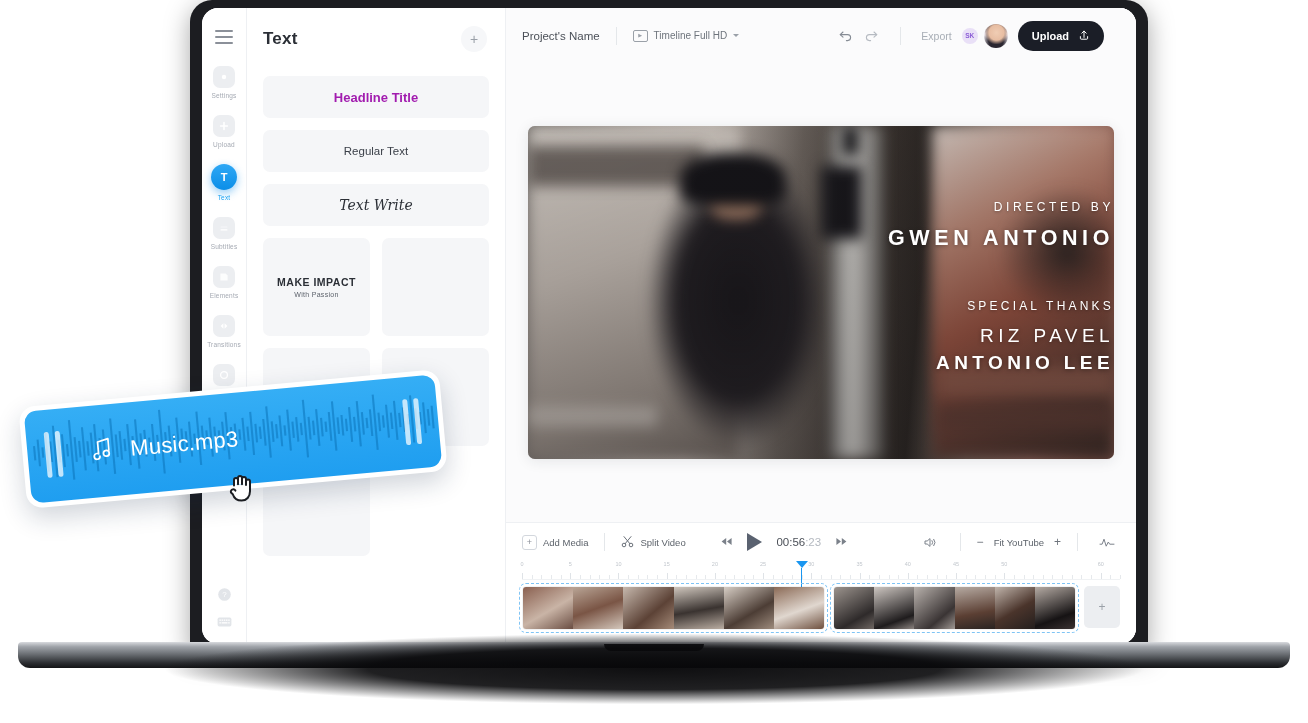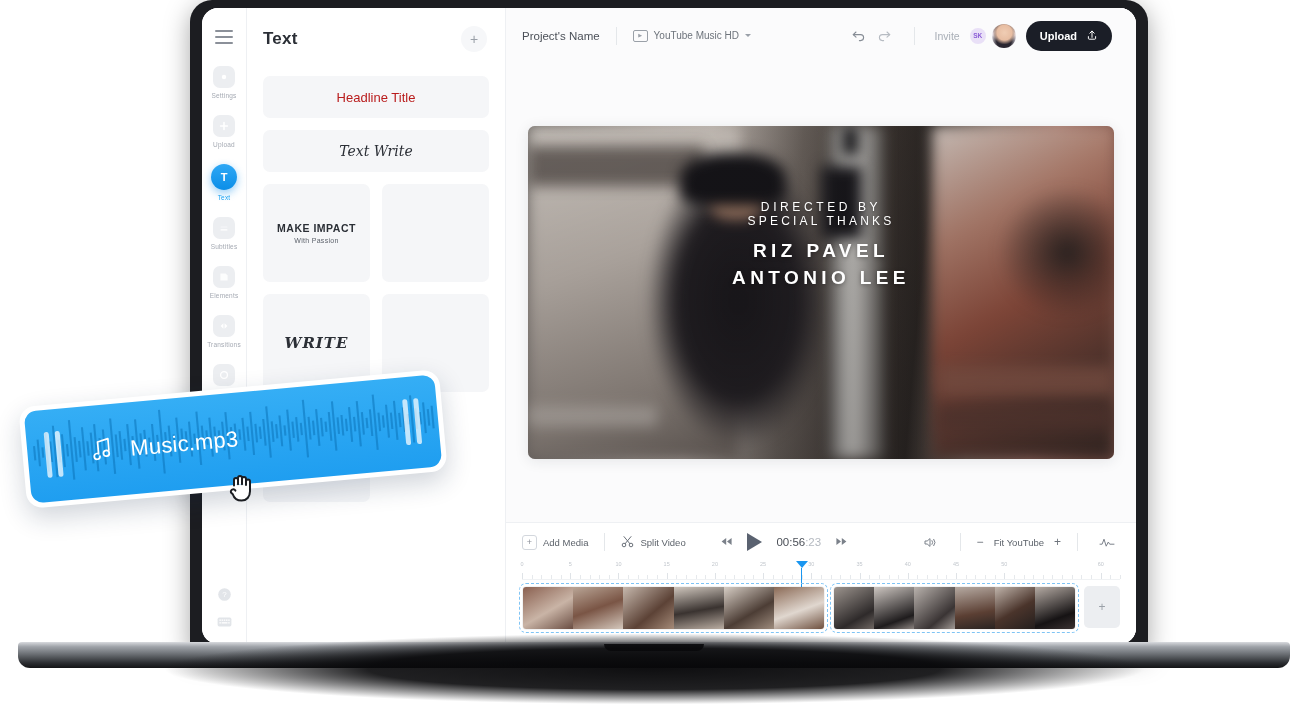--- a/index.html
+++ b/index.html
@@ -74,35 +74,35 @@
   }
   #panel-tabs{display:flex;margin:0 16px;border-bottom:1px solid #eef0f3;}
   .panel-tab{flex:1;text-align:center;padding:6px 0 9px;font-size:10.5px;color:#a8aeb6;cursor:pointer;position:relative;}
   .panel-tab.active{color:#2b2f36;font-weight:600;}
   .panel-tab.active::after{content:"";position:absolute;left:0;right:0;bottom:-1px;height:2px;background:#1996f0;border-radius:2px;}
   #style-list{flex:1;overflow:hidden;padding:14px 16px 0;}
   .style-card{
     background:#f5f6f8;border-radius:7px;height:42px;margin-bottom:12px;
     display:flex;align-items:center;justify-content:center;cursor:pointer;
   }
-  .sc-headline{font-size:13px;font-weight:400;color:#b91c1c;}
+  .sc-headline{font-size:13px;font-weight:700;color:#a21caf;}
   .sc-regular{font-size:11.5px;color:#3b4049;}
   .sc-hand{font-size:14px;color:#2b2f36;font-family:"DejaVu Serif",serif;font-style:italic;}
   #style-grid{display:grid;grid-template-columns:1fr 1fr;gap:12px;}
   .grid-card{background:#f5f6f8;border-radius:7px;height:98px;display:flex;flex-direction:column;align-items:center;justify-content:center;cursor:pointer;text-align:center;padding:0 6px;}
   .gc-t1{font-size:10.5px;font-weight:700;color:#2b2f36;letter-spacing:.5px;}
   .gc-t2{font-size:7px;color:#5c626b;margin-top:3px;letter-spacing:.3px;}
   .gc-s1{font-family:"Liberation Serif",serif;font-size:11px;color:#2b2f36;line-height:1.25;}
   .gc-s2{font-size:4.5px;color:#6d737c;margin-top:4px;letter-spacing:.3px;}
   .gc-w{font-family:"DejaVu Serif",serif;font-style:italic;font-weight:700;font-size:15px;color:#2b2f36;letter-spacing:1px;}
   .grid-card.tall{height:98px;}
 
   
   #main{flex:1;display:flex;flex-direction:column;min-width:0;background:#fbfbfc;}
-  #topbar{height:55px;display:flex;align-items:center;padding:0 24px 0 16px;background:#fbfbfc;}
+  #topbar{height:55px;display:flex;align-items:center;padding:0 32px 0 16px;background:#fbfbfc;}
   #project-name{font-size:11.5px;color:#4b5058;}
   .vdiv{width:1px;height:18px;background:#e4e7ea;margin:0 16px;}
   #ratio-chip{display:flex;align-items:center;gap:6px;cursor:pointer;}
   #ratio-ico{width:13px;height:10px;border:1px solid #9aa0a8;border-radius:2px;display:flex;align-items:center;justify-content:center;}
   #ratio-ico span{font-size:5px;color:#9aa0a8;line-height:1;}
   #ratio-label{font-size:10px;color:#6e747c;}
   .caret{width:0;height:0;border-left:3px solid transparent;border-right:3px solid transparent;border-top:3.5px solid #9aa0a8;}
   #topbar-right{margin-left:auto;display:flex;align-items:center;gap:0;}
   .icon-btn{width:26px;height:26px;display:flex;align-items:center;justify-content:center;color:#7b818a;cursor:pointer;}
   #invite-label{font-size:10.5px;color:#a8aeb6;cursor:pointer;margin:0 10px 0 4px;}
@@ -138,25 +138,25 @@
   #vf-skin{left:31%;top:18%;width:9%;height:10%;background:#c39478;border-radius:40%;opacity:.85;}
   #vf-pole{left:51.5%;top:0;width:9%;height:100%;background:linear-gradient(90deg,#6b6a68 0%,#b6b4b0 22%,#d5d3cf 45%,#9b9894 72%,#5e5c59 100%);}
   #vf-poleblk{left:50%;top:12%;width:7%;height:22%;background:#17161a;border-radius:2px;}
   #vf-poleblk2{left:53.5%;top:0;width:3%;height:9%;background:#1a1a1d;}
   #vf-right{left:69%;top:0;width:31%;height:100%;background:linear-gradient(150deg,#d8cdc6 0%,#b98573 28%,#95503f 52%,#5d3a31 76%,#3b2a25 100%);}
   #vf-rdark{left:80%;top:18%;width:20%;height:40%;background:radial-gradient(ellipse at 60% 50%,#2b2321 0%,rgba(43,35,33,0) 70%);}
   #vf-rbar{left:70%;top:72%;width:30%;height:9%;background:#8d5a4b;opacity:.8;}
   #vf-rbar2{left:70%;top:84%;width:30%;height:7%;background:#5d3b33;opacity:.8;}
   #vf-floor{left:0;top:84%;width:22%;height:6%;background:#cfc8c1;opacity:.7;}
   #vf-overlay{position:absolute;inset:0;background:linear-gradient(180deg,rgba(20,18,20,.10) 0%,rgba(20,18,20,.26) 100%);}
-  #vf-text{position:absolute;inset:0;display:flex;flex-direction:column;align-items:center;color:#fff;text-align:center;}
+  #vf-text{position:absolute;inset:0;display:flex;flex-direction:column;align-items:flex-end;color:#fff;text-align:center;}
   #cr-1{margin-top:74px;font-size:12px;letter-spacing:3.6px;font-weight:400;text-shadow:0 1px 3px rgba(0,0,0,.35);}
   #cr-2{margin-top:12px;font-size:21.5px;letter-spacing:4.6px;font-weight:700;text-shadow:0 1px 4px rgba(0,0,0,.35);}
-  #cr-3{font-size:12px;letter-spacing:3.2px;text-shadow:0 1px 3px rgba(0,0,0,.35);}
-  #cr-4{margin-top:12px;font-size:19px;letter-spacing:4.4px;font-weight:700;text-shadow:0 1px 4px rgba(0,0,0,.35);}
+  #cr-3{margin-top:48px;font-size:12px;letter-spacing:3.2px;text-shadow:0 1px 3px rgba(0,0,0,.35);}
+  #cr-4{margin-top:12px;font-size:19px;letter-spacing:4.4px;font-weight:400;text-shadow:0 1px 4px rgba(0,0,0,.35);}
   #cr-5{margin-top:5px;font-size:19px;letter-spacing:4.4px;font-weight:700;text-shadow:0 1px 4px rgba(0,0,0,.35);}
 
   
   #timeline{background:#fff;border-top:1px solid #eef0f3;flex:none;}
   #tl-toolbar{height:38px;display:flex;align-items:center;padding:0 16px;}
   .tl-tool{display:flex;align-items:center;gap:6px;font-size:9.5px;color:#5d636b;cursor:pointer;}
   .plus-sq{width:13px;height:13px;border:1px solid #d3d7dd;border-radius:3px;display:flex;align-items:center;justify-content:center;color:#8b9099;font-size:9px;line-height:1;}
   #tl-center{margin:0 auto;display:flex;align-items:center;gap:14px;}
   #play-btn{width:0;height:0;border-left:15px solid #5a6270;border-top:9px solid transparent;border-bottom:9px solid transparent;cursor:pointer;}
   #tc-main{font-size:11.5px;color:#4b5058;font-family:"Liberation Sans",sans-serif;}
@@ -304,20 +304,23 @@
           <div id="panel-title">Text</div>
           <button id="panel-add-btn">+</button>
         </div>
 
 
         <div id="style-list">
           <div class="style-card">
             <span class="sc-headline">Headline Title</span>
           </div>
           <div class="style-card">
+            <span class="sc-regular">Regular Text</span>
+          </div>
+          <div class="style-card">
             <span class="sc-hand">Text Write</span>
           </div>
 
           <div id="style-grid">
             <div class="grid-card">
               <span class="gc-t1">MAKE IMPACT</span>
               <span class="gc-t2">With Passion</span>
             </div>
             <div class="grid-card tall"></div>
             <div class="grid-card tall">
@@ -331,39 +334,39 @@
 
       <div id="main">
 
         <div id="topbar">
           <div id="project-name">Project's Name</div>
           <div class="vdiv"></div>
           <div id="ratio-chip">
             <span id="ratio-ico">
                 <span>▶</span>
               </span>
-            <span id="ratio-label">YouTube Music HD</span>
+            <span id="ratio-label">Timeline Full HD</span>
             <span class="caret"></span>
           </div>
 
           <div id="topbar-right">
             <div class="icon-btn">
               <svg width="15" height="15" viewBox="0 0 15 15">
                   <path d="M5 4 2.2 6.6 5 9.2" fill="none" stroke="#868c95" stroke-width="1.1" stroke-linecap="round" stroke-linejoin="round"></path>
                   <path d="M2.4 6.6h7.2a3 3 0 0 1 0 6H8.4" fill="none" stroke="#868c95" stroke-width="1.1" stroke-linecap="round"></path>
                 </svg>
             </div>
             <div class="icon-btn">
               <svg width="15" height="15" viewBox="0 0 15 15">
                   <path d="M10 4l2.8 2.6L10 9.2" fill="none" stroke="#b6bbc2" stroke-width="1.1" stroke-linecap="round" stroke-linejoin="round"></path>
                   <path d="M12.6 6.6H5.4a3 3 0 0 0 0 6h1.2" fill="none" stroke="#b6bbc2" stroke-width="1.1" stroke-linecap="round"></path>
                 </svg>
             </div>
             <div class="vdiv"></div>
-            <div id="invite-label">Invite</div>
+            <div id="invite-label">Export</div>
             <div id="avatar-sk">SK</div>
             <div id="avatar-photo"></div>
             <button id="export-btn">
               <span>Upload</span>
               <span>
                 <svg width="12" height="12" viewBox="0 0 12 12">
                     <path d="M6 8.4V2.2M3.8 4.2 6 2l2.2 2.2" fill="none" stroke="#fff" stroke-width="1" stroke-linecap="round" stroke-linejoin="round"></path>
                     <path d="M2.4 7.6v1.8a.8.8 0 0 0 .8.8h5.6a.8.8 0 0 0 .8-.8V7.6" fill="none" stroke="#fff" stroke-width="1" stroke-linecap="round"></path>
                   </svg>
               </span>
@@ -384,20 +387,21 @@
               <div class="vf-l" id="vf-person"></div>
               <div class="vf-l" id="vf-skin"></div>
               <div class="vf-l" id="vf-cap"></div>
               <div class="vf-l" id="vf-pole"></div>
               <div class="vf-l" id="vf-poleblk"></div>
               <div class="vf-l" id="vf-poleblk2"></div>
             </div>
             <div id="vf-overlay"></div>
             <div id="vf-text">
               <div id="cr-1">DIRECTED BY</div>
+              <div id="cr-2">GWEN ANTONIO</div>
               <div id="cr-3">SPECIAL THANKS</div>
               <div id="cr-4">RIZ PAVEL</div>
               <div id="cr-5">ANTONIO LEE</div>
             </div>
           </div>
         </div>
 
         <div id="timeline">
           <div id="tl-toolbar">
             <div class="tl-tool">

